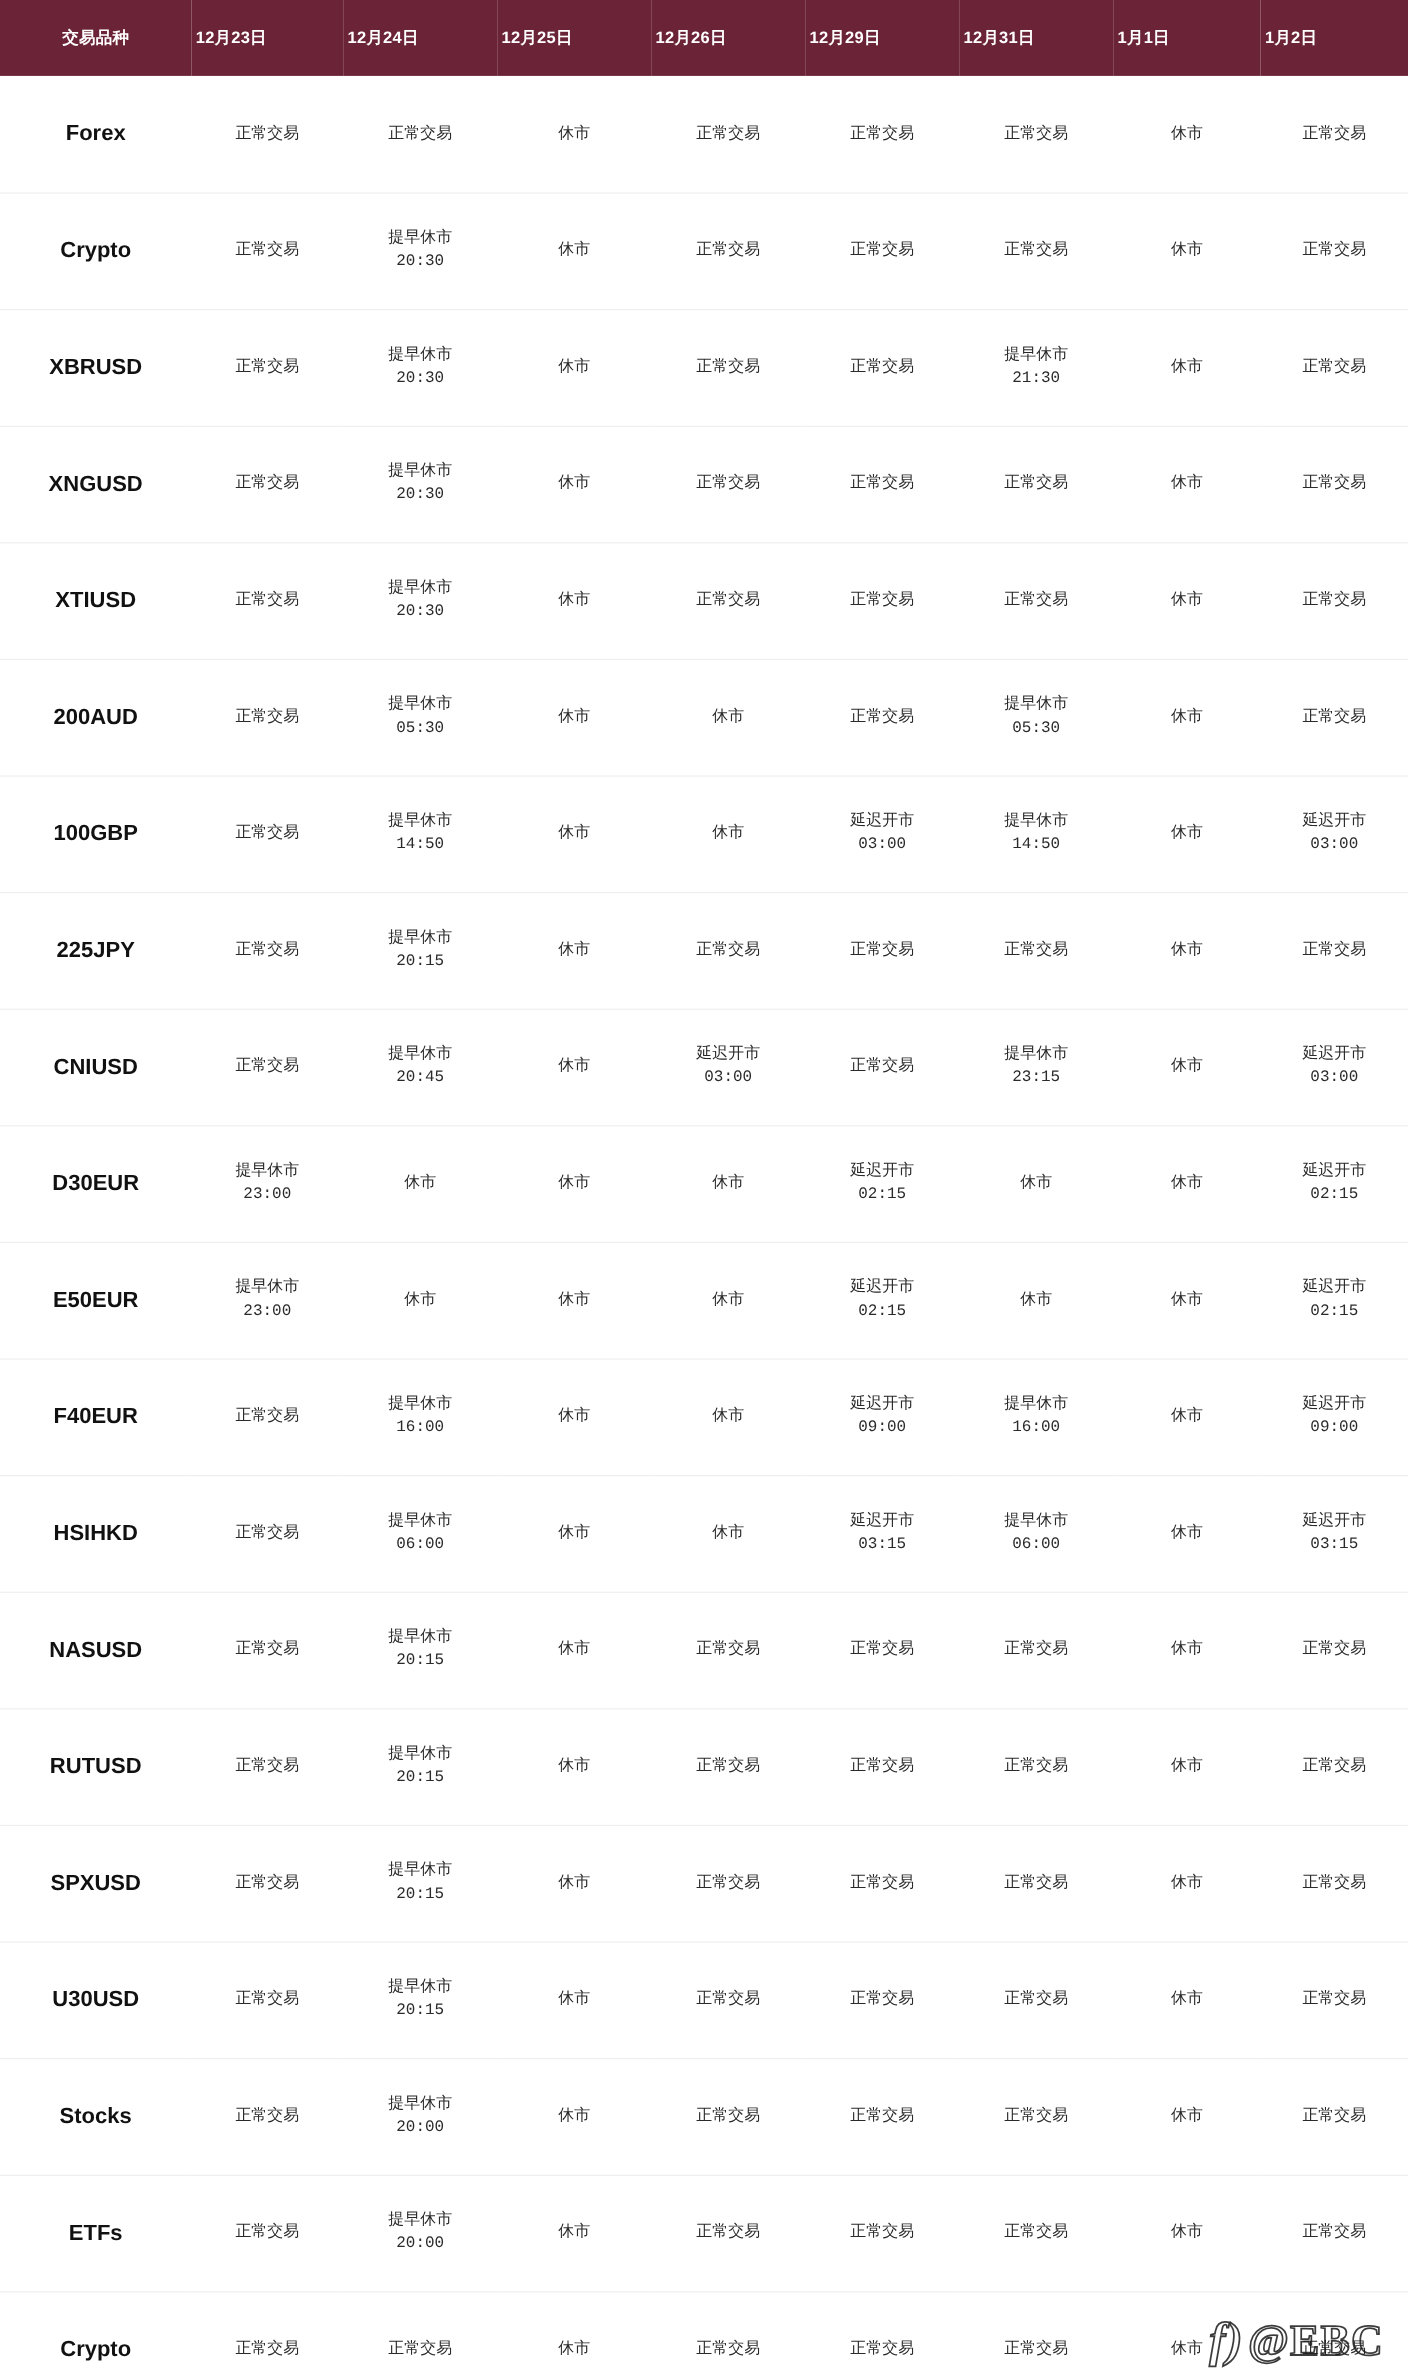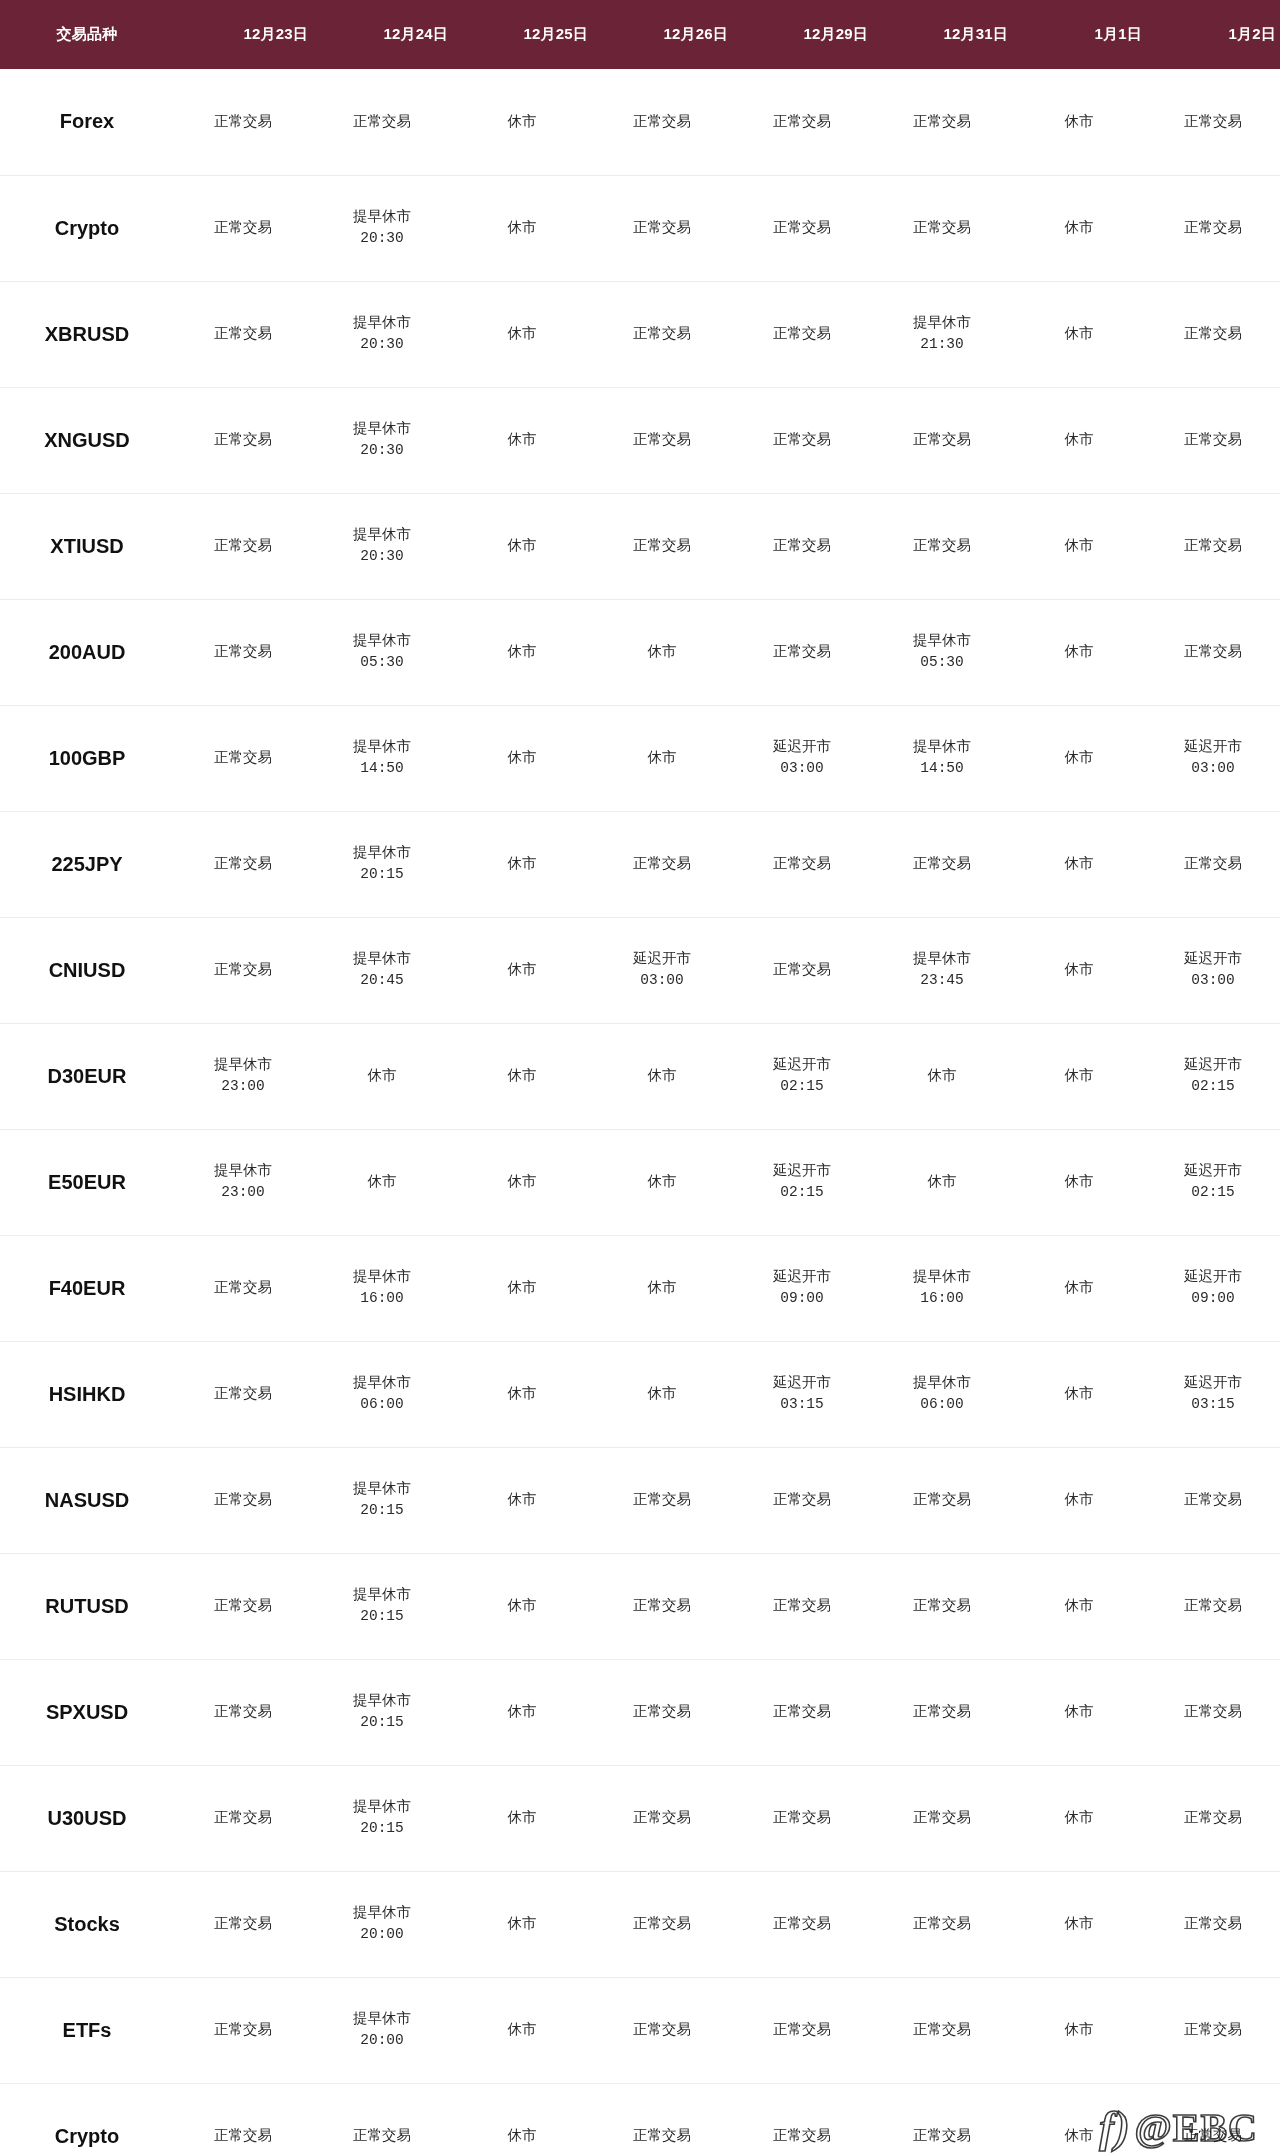--- a/index.html
+++ b/index.html
@@ -25,21 +25,21 @@
     border-collapse: collapse;
     table-layout: fixed;
   }
   table.holiday-table thead th {
     background: #6b2437;
     color: #ffffff;
     font-size: 15px;
     font-weight: bold;
     height: 69px;
     padding: 0 4px;
-    text-align: right;
+    text-align: left;
     vertical-align: middle;
     letter-spacing: 0.2px;
     border: none;
   }
   table.holiday-table thead th.col-symbol {
     text-align: center;
   }
   table.holiday-table tbody td {
     height: 106px;
     text-align: center;
@@ -369,21 +369,21 @@
           </td>
           <td class="status-cell">
             <span class="cell-status">延迟开市</span>
             <span class="cell-time">03:00</span>
           </td>
           <td class="status-cell">
             <span class="cell-status">正常交易</span>
           </td>
           <td class="status-cell">
             <span class="cell-status">提早休市</span>
-            <span class="cell-time">23:45</span>
+            <span class="cell-time">23:15</span>
           </td>
           <td class="status-cell">
             <span class="cell-status">休市</span>
           </td>
           <td class="status-cell">
             <span class="cell-status">延迟开市</span>
             <span class="cell-time">03:00</span>
           </td>
         </tr>
         <tr>

